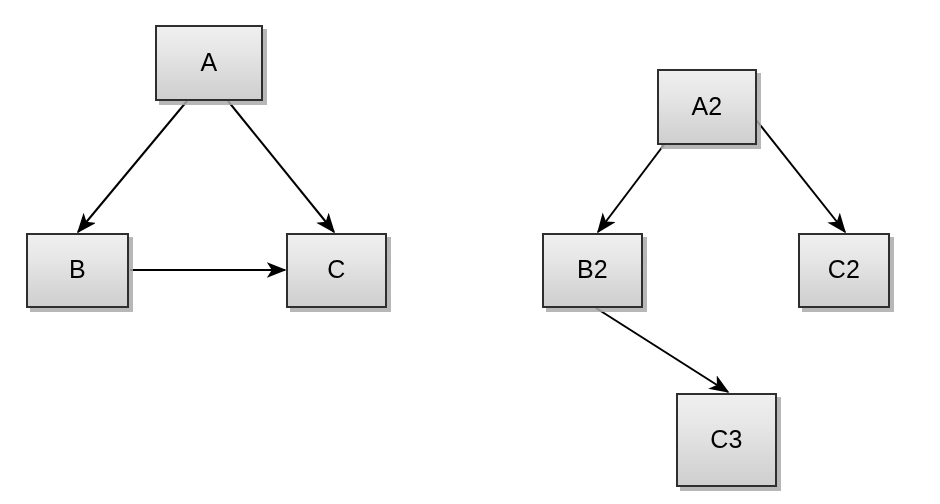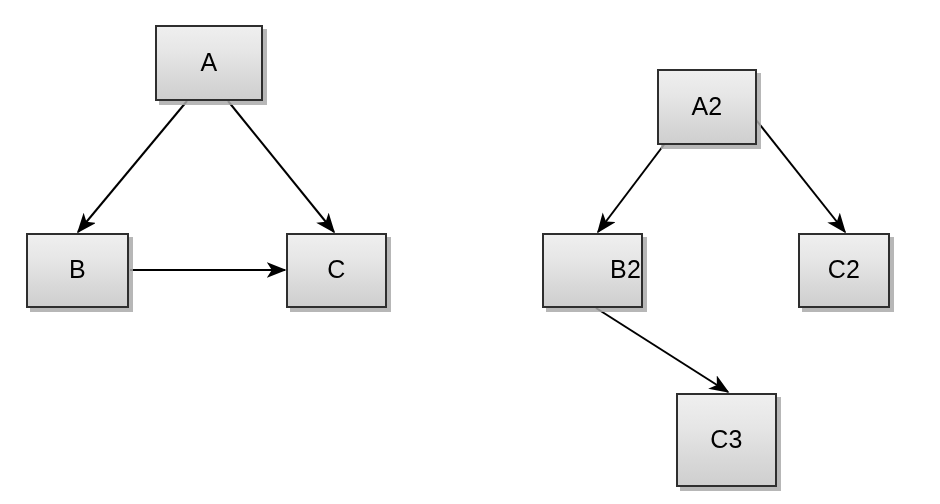--- a/index.html
+++ b/index.html
@@ -75,21 +75,21 @@
       </div>
       <div class="node" style="left: 26px; top: 233px; width: 103px; height: 75px;">
         <span class="node-label">B</span>
       </div>
       <div class="node" style="left: 286px; top: 233px; width: 101px; height: 75px;">
         <span class="node-label">C</span>
       </div>
       <div class="node" style="left: 657px; top: 25px; width: 100px; height: 76px; margin-top: 44px;">
         <span class="node-label">A2</span>
       </div>
-      <div class="node" style="left: 542px; top: 233px; width: 101px; height: 75px; justify-content: flex-end;">
+      <div class="node" style="left: 542px; top: 233px; width: 101px; height: 75px;">
         <span class="node-label">B2</span>
       </div>
       <div class="node" style="left: 798px; top: 233px; width: 92px; height: 75px;">
         <span class="node-label">C2</span>
       </div>
       <div class="node" style="left: 676px; top: 393px; width: 101px; height: 94px;">
         <span class="node-label">C3</span>
       </div>
     </div>
 

